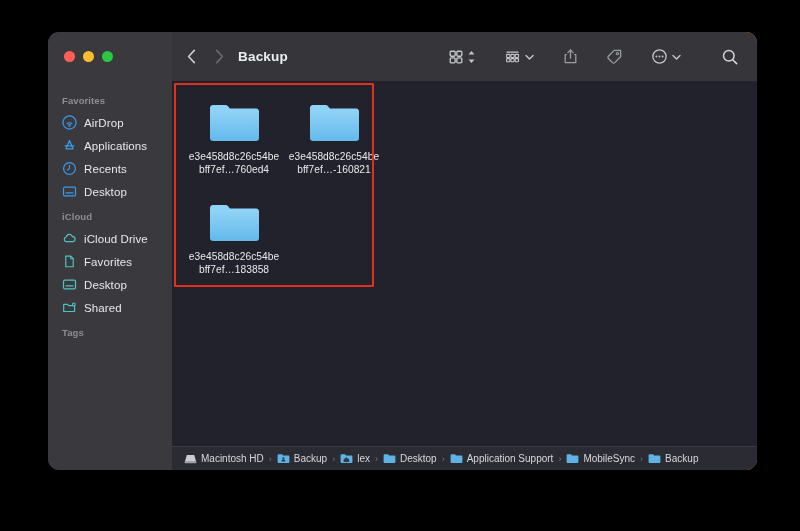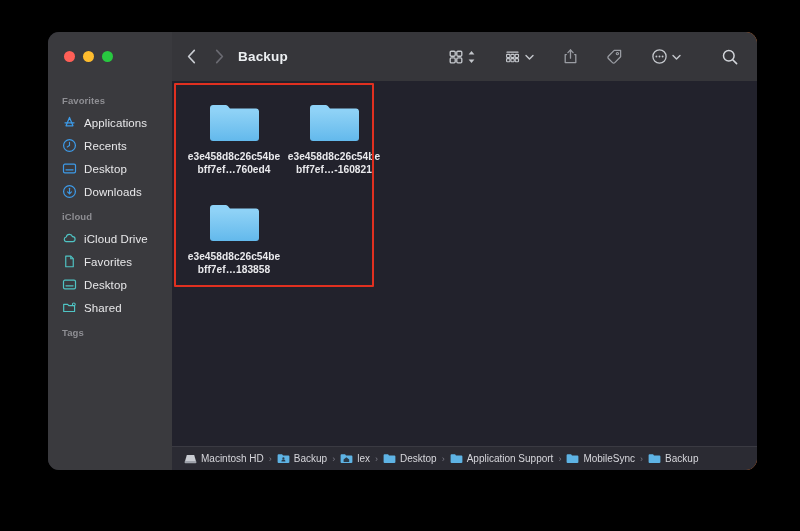--- a/index.html
+++ b/index.html
@@ -116,21 +116,20 @@
     cursor: default;
   }
   .tb-gap { width: 20px; }
 
   
   .content {
     flex: 1 1 auto;
     position: relative;
     background: #22222c;
     overflow: hidden;
-    font-weight: bold;
   }
   .icon-grid {
     position: absolute;
     left: 6px; top: 6px;
     display: grid;
     grid-template-columns: 100px 100px;
     grid-auto-rows: 100px;
     gap: 0px 0px;
     padding: 8px 6px;
   }
@@ -206,20 +205,31 @@
         <div class="traffic-lights">
           <span class="dot red"></span>
           <span class="dot yellow"></span>
           <span class="dot green"></span>
         </div>
 
         <div class="sidebar-scroll">
 
           <div class="sb-group-title">Favorites</div>
 
+          <div class="sb-item">
+            <span class="sb-icon">
+              <svg width="15" height="15" viewBox="0 0 16 16">
+                <circle cx="8" cy="8" r="7" fill="none" stroke="#3d9ae8" stroke-width="1.3"></circle>
+                <path d="M5 9.6 A4 4 0 0 1 11 9.6" fill="none" stroke="#3d9ae8" stroke-width="1.2"></path>
+                <path d="M6.3 11 A2.2 2.2 0 0 1 9.7 11" fill="none" stroke="#3d9ae8" stroke-width="1.2"></path>
+                <circle cx="8" cy="12" r="0.9" fill="#3d9ae8"></circle>
+              </svg>
+            </span>
+            <span class="sb-label">AirDrop</span>
+          </div>
 
           <div class="sb-item">
             <span class="sb-icon">
               <svg width="15" height="15" viewBox="0 0 16 16">
                 <path d="M8 2.6 L11.7 11.5 L4.3 11.5 Z" fill="none" stroke="#3d9ae8" stroke-width="1.3" stroke-linejoin="round"></path>
                 <line x1="3.2" y1="8.3" x2="12.8" y2="8.3" stroke="#3d9ae8" stroke-width="1.3" stroke-linecap="round"></line>
               </svg>
             </span>
             <span class="sb-label">Applications</span>
           </div>
@@ -237,30 +247,20 @@
           <div class="sb-item">
             <span class="sb-icon">
               <svg width="15" height="15" viewBox="0 0 16 16">
                 <rect x="1.6" y="3.4" width="12.8" height="9.2" rx="1.5" fill="none" stroke="#3d9ae8" stroke-width="1.3"></rect>
                 <line x1="4.2" y1="9.4" x2="11.8" y2="9.4" stroke="#3d9ae8" stroke-width="1.2" stroke-linecap="round"></line>
               </svg>
             </span>
             <span class="sb-label">Desktop</span>
           </div>
 
-          <div class="sb-item">
-            <span class="sb-icon">
-              <svg width="15" height="15" viewBox="0 0 16 16">
-                <circle cx="8" cy="8" r="6.3" fill="none" stroke="#3d9ae8" stroke-width="1.3"></circle>
-                <line x1="8" y1="4.6" x2="8" y2="10.3" stroke="#3d9ae8" stroke-width="1.2" stroke-linecap="round"></line>
-                <path d="M5.9 8.3 L8 10.4 L10.1 8.3" fill="none" stroke="#3d9ae8" stroke-width="1.2" stroke-linecap="round" stroke-linejoin="round"></path>
-              </svg>
-            </span>
-            <span class="sb-label">Downloads</span>
-          </div>
 
           <div class="sb-group-title">iCloud</div>
 
           <div class="sb-item">
             <span class="sb-icon">
               <svg width="15" height="15" viewBox="0 0 16 16">
                 <path d="M4.3 11.3 A2.5 2.5 0 0 1 4.6 6.4 A3.4 3.4 0 0 1 11.2 6.1 A2.6 2.6 0 0 1 11.5 11.3 Z" fill="none" stroke="#4fc4c4" stroke-width="1.25" stroke-linejoin="round"></path>
               </svg>
             </span>
             <span class="sb-label">iCloud Drive</span>

